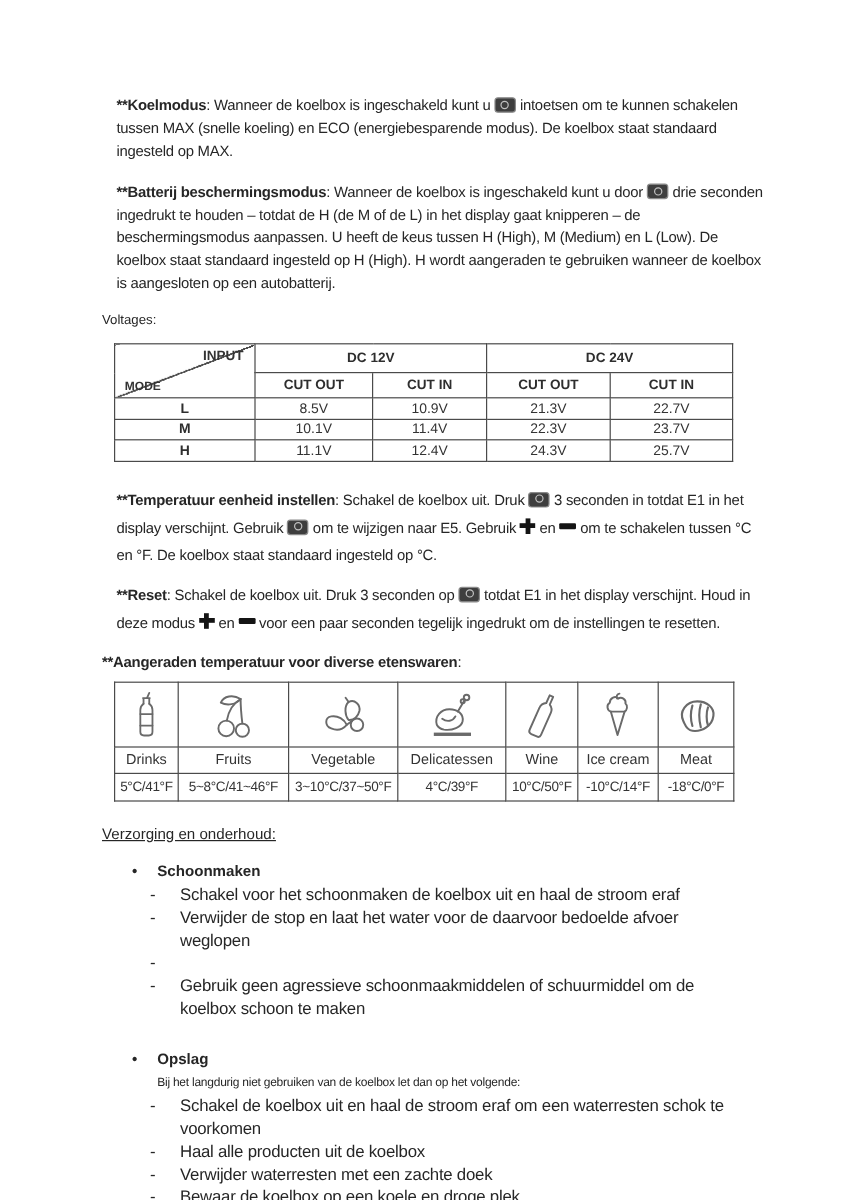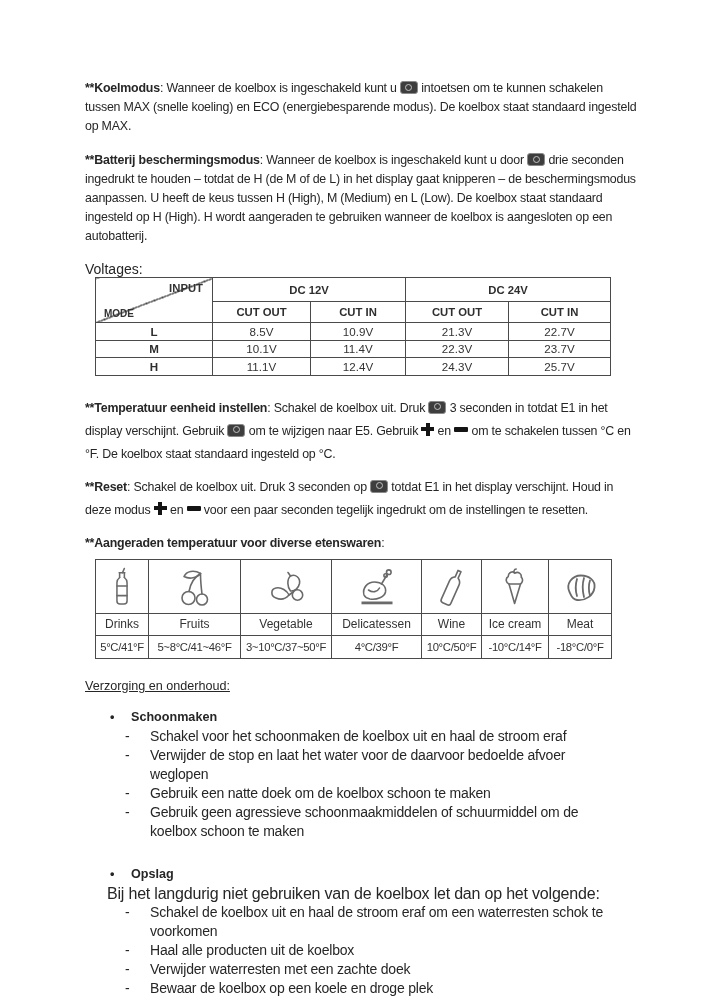--- a/index.html
+++ b/index.html
@@ -3,21 +3,21 @@
 <meta charset="utf-8">
 <style>
   * { box-sizing: border-box; }
   html,body { margin:0; padding:0; background:#ffffff; }
   .page {
     width:707px; height:1000px; background:#ffffff; overflow:hidden;
     font-family:"Liberation Sans", sans-serif; color:#262626; position:relative;
   }
   .content { padding:79px 70px 0 85px; }
 
-  p.para { font-size:12.4px; line-height:19px; margin:0 0 15px 0; letter-spacing:-0.2px; }
+  p.para { font-size:12.4px; line-height:19px; margin:0 0 15px 12px; letter-spacing:-0.2px; }
   p.para-wide { line-height:23px; margin-bottom:10px; }
   .bseg { font-weight:bold; }
 
   
   .btn-icon {
     display:inline-block; width:18px; height:13px; background:#3e3e3e;
     border:1px solid #8a8a8a; border-radius:3px; vertical-align:-2px; position:relative;
   }
   .btn-icon::after {
     content:""; position:absolute; left:50%; top:50%; width:5px; height:5px;
@@ -26,21 +26,21 @@
   
   .plus-icon {
     display:inline-block; width:13px; height:13px; vertical-align:-1px;
     background:
       linear-gradient(#141414,#141414) center/13px 4.2px no-repeat,
       linear-gradient(#141414,#141414) center/4.2px 13px no-repeat;
   }
   
   .minus-icon { display:inline-block; width:14px; height:4.2px; background:#141414; vertical-align:3px; border-radius:1px; }
 
-  .volt-label { font-size:14px; margin:0 0 0 0; }
+  .volt-label { font-size:11px; margin:0 0 13px 0; }
 
   table.volt { border-collapse:collapse; table-layout:fixed; width:515px; margin:0 0 0 10px;border-radius:27px; }
   table.volt td {
     border:1px solid #4a4a4a; text-align:center; padding:0;
     font-size:11.3px; color:#333;
   }
   table.volt .hd { font-weight:bold; color:#2e2e2e; }
   table.volt tr.r1 td { height:24px; }
   table.volt tr.r2 td { height:21px; }
   table.volt tr.rd td { height:17.5px; font-size:11.6px; }
@@ -63,21 +63,21 @@
   table.food svg { display:block; margin:4px auto 0 auto; }
 
   .care-heading { font-size:12.6px; text-decoration:underline; margin:20px 0 0 0; }
 
   .bullet-title { display:flex; font-size:12.6px; line-height:19px; font-weight:bold; }
   .bullet-title .dot { width:21px; margin-left:25px; font-weight:bold; }
   .bullet-title .dot::before { content:"\2022"; }
   .mt-clean { margin-top:15px; }
   .mt-store { margin-top:24px; }
 
-  .intro-line { font-size:16px; line-height:19px; margin-left:22px; letter-spacing:-0.2px; }
+  .intro-line { font-size:10px; line-height:19px; margin-left:46px; letter-spacing:-0.2px; }
 
   .dash-row { display:flex; font-size:14px; line-height:19px; letter-spacing:-0.2px; }
   .dash-row .dm { width:25px; margin-left:40px; flex:none; }
   .dash-row .dm::before { content:"-"; }
   .dash-row .dtext { flex:1; padding-right:10px; }
 </style>
 </head>
 <body>
 
 <div class="page">
@@ -242,21 +242,20 @@
     <div class="dash-row">
       <span class="dm"></span>
       <span class="dtext">Schakel voor het schoonmaken de koelbox uit en haal de stroom eraf</span>
     </div>
     <div class="dash-row">
       <span class="dm"></span>
       <span class="dtext">Verwijder de stop en laat het water voor de daarvoor bedoelde afvoer weglopen</span>
     </div>
     <div class="dash-row">
       <span class="dm"></span>
-      <span class="dtext">Gebruik een natte doek om de koelbox schoon te maken</span>
     </div>
     <div class="dash-row">
       <span class="dm"></span>
       <span class="dtext">Gebruik geen agressieve schoonmaakmiddelen of schuurmiddel om de koelbox schoon te maken</span>
     </div>
 
     <div class="bullet-title mt-store">
       <span class="dot"></span>
       <span>Opslag</span>
     </div>

